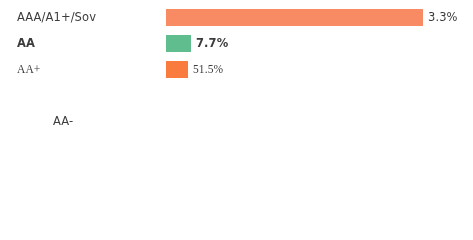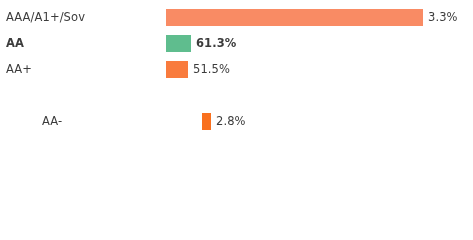--- a/index.html
+++ b/index.html
@@ -23,21 +23,21 @@
   .row {
     position: absolute;
     left: 0;
     width: 473px;
     height: 26px;
     display: flex;
     align-items: center;
   }
   .cat-label {
     position: absolute;
-    left: 6px;
+    left: 17px;
     top: 0;
     height: 26px;
     line-height: 26px;
     font-size: 11.5px;
     color: #3c3c3c;
     white-space: nowrap;
     letter-spacing: 0.1px;
   }
   .bar-area {
     position: absolute;
@@ -69,30 +69,26 @@
       <div class="cat-label">AAA/A1+/Sov</div>
       <div class="bar-area">
         <div class="bar" style="width: 257px; background: rgb(249, 139, 100); height: 17px;"></div>
         <span class="val-label">3.3%</span>
       </div>
     </div>
     <div class="row" style="top: 30px; font-weight: bold;">
       <div class="cat-label">AA</div>
       <div class="bar-area">
         <div class="bar" style="width: 25px; background: rgb(95, 189, 142); height: 17px;"></div>
-        <span class="val-label">61.3%</span>
+        <span class="val-label">7.7%</span>
       </div>
     </div>
-    <div class="row" style="top: 56px;">
+    <div class="row" style="top: 56px; font-family: Liberation Serif, serif;">
       <div class="cat-label">AA+</div>
       <div class="bar-area">
         <div class="bar" style="width: 22px; background: rgb(249, 123, 61); height: 17px;"></div>
         <span class="val-label">51.5%</span>
       </div>
     </div>
     <div class="row" style="top: 108px; margin-left: 36px;">
       <div class="cat-label">AA-</div>
-      <div class="bar-area">
-        <div class="bar" style="width: 9px; background: rgb(249, 112, 30); height: 17px;"></div>
-        <span class="val-label">2.8%</span>
-      </div>
     </div>
   </div>
 
 </body></html>

